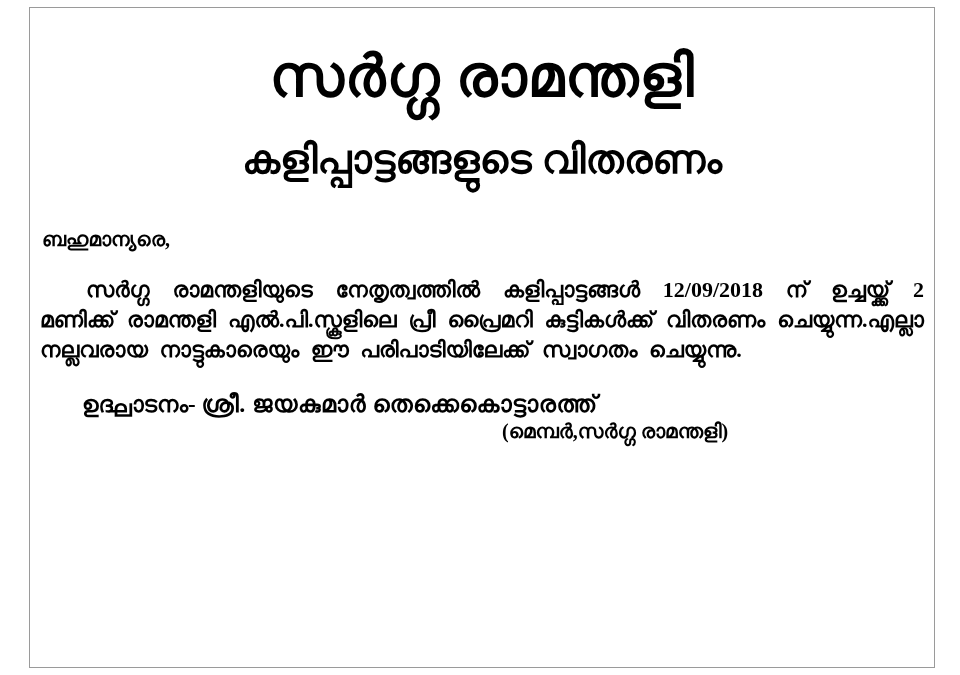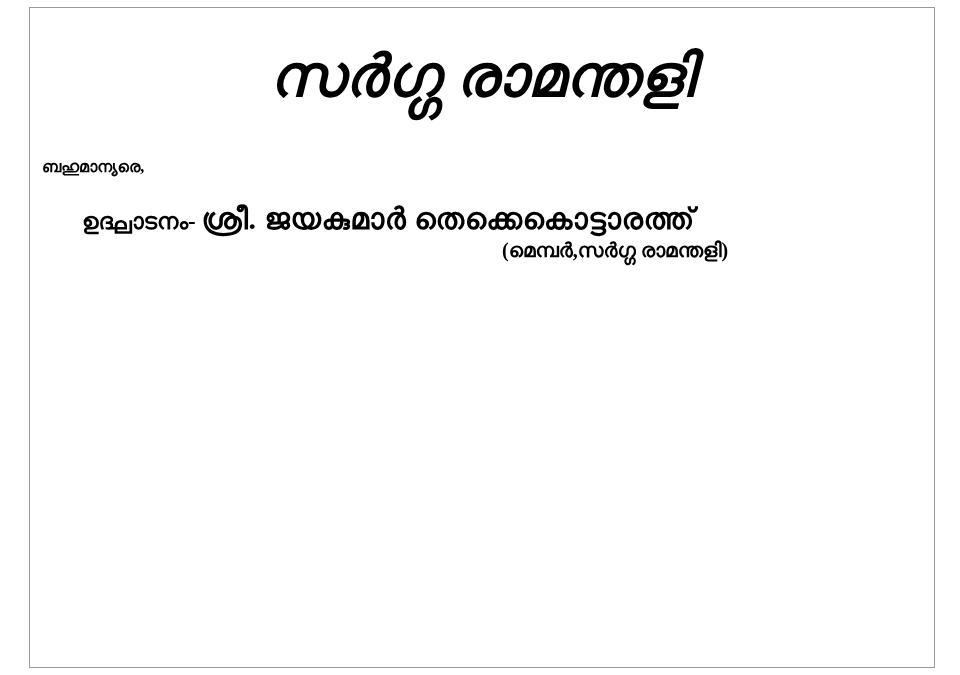--- a/index.html
+++ b/index.html
@@ -23,75 +23,76 @@
     box-sizing: border-box;
     padding: 0 10px;
   }
   .title {
     margin: 30px 0 0 0;
     text-align: center;
     font-size: 58px;
     line-height: 1.35;
     font-weight: 800;
     letter-spacing: 1px;
-    font-style: italic;
   }
   .subtitle {
     margin: 18px 0 0 0;
     text-align: center;
     font-size: 40px;
     line-height: 1.3;
     font-weight: 700;
   }
   .salutation {
     margin: 42px 0 4px 0;
     padding-left: 2px;
-    font-size: 16px;
+    font-size: 20px;
     font-weight: 700;
   }
   .body-par {
     margin: 24px 0 0 0;
     font-size: 22px;
     line-height: 30px;
     font-weight: 700;
     text-align: justify;
     text-indent: 46px;
     word-spacing: 6px;
   }
   .sign-line {
     margin: 26px 0 0 0;
     font-size: 23px;
     font-weight: 700;
     white-space: nowrap;
   }
   .sign-line.inaug { padding-left: 42px; }
   .sign-line.receive { padding-left: 2px; margin-top: 14px; }
   .sign-line .big-name {
-    font-size: 30px;
+    font-size: 24px;
     font-weight: 800;
     letter-spacing: 0.5px;
   }
   .paren {
     font-size: 20px;
     font-weight: 600;
     margin: 2px 0 0 0;
   }
   .paren.inaug-paren { padding-left: 462px; }
   .paren.receive-paren { padding-left: 398px; }
 </style>
 </head>
 <body>
 
 <div class="flyer">
 
   <h1 class="title">സർഗ്ഗ രാമന്തളി</h1>
 
+  <h2 class="subtitle">കളിപ്പാട്ടങ്ങളുടെ വിതരണം</h2>
 
   <p class="salutation">ബഹുമാന്യരെ,</p>
 
+  <p class="body-par">സർഗ്ഗ രാമന്തളിയുടെ നേതൃത്വത്തിൽ കളിപ്പാട്ടങ്ങൾ 12/09/2018 ന് ഉച്ചയ്ക്ക് 2 മണിക്ക് രാമന്തളി എൽ.പി.സ്കൂളിലെ പ്രീ പ്രൈമറി കുട്ടികൾക്ക് വിതരണം ചെയ്യുന്ന.എല്ലാ നല്ലവരായ നാട്ടുകാരെയും ഈ പരിപാടിയിലേക്ക് സ്വാഗതം ചെയ്യുന്നു.</p>
 
   <div class="sign-line inaug">
     <span class="label">ഉദ്ഘാടനം- </span><span class="big-name">ശ്രീ. ജയകുമാർ തെക്കെകൊട്ടാരത്ത്</span>
   </div>
 
   <div class="paren inaug-paren">(മെമ്പർ,സർഗ്ഗ രാമന്തളി)</div>
 
 
 
 </div>

